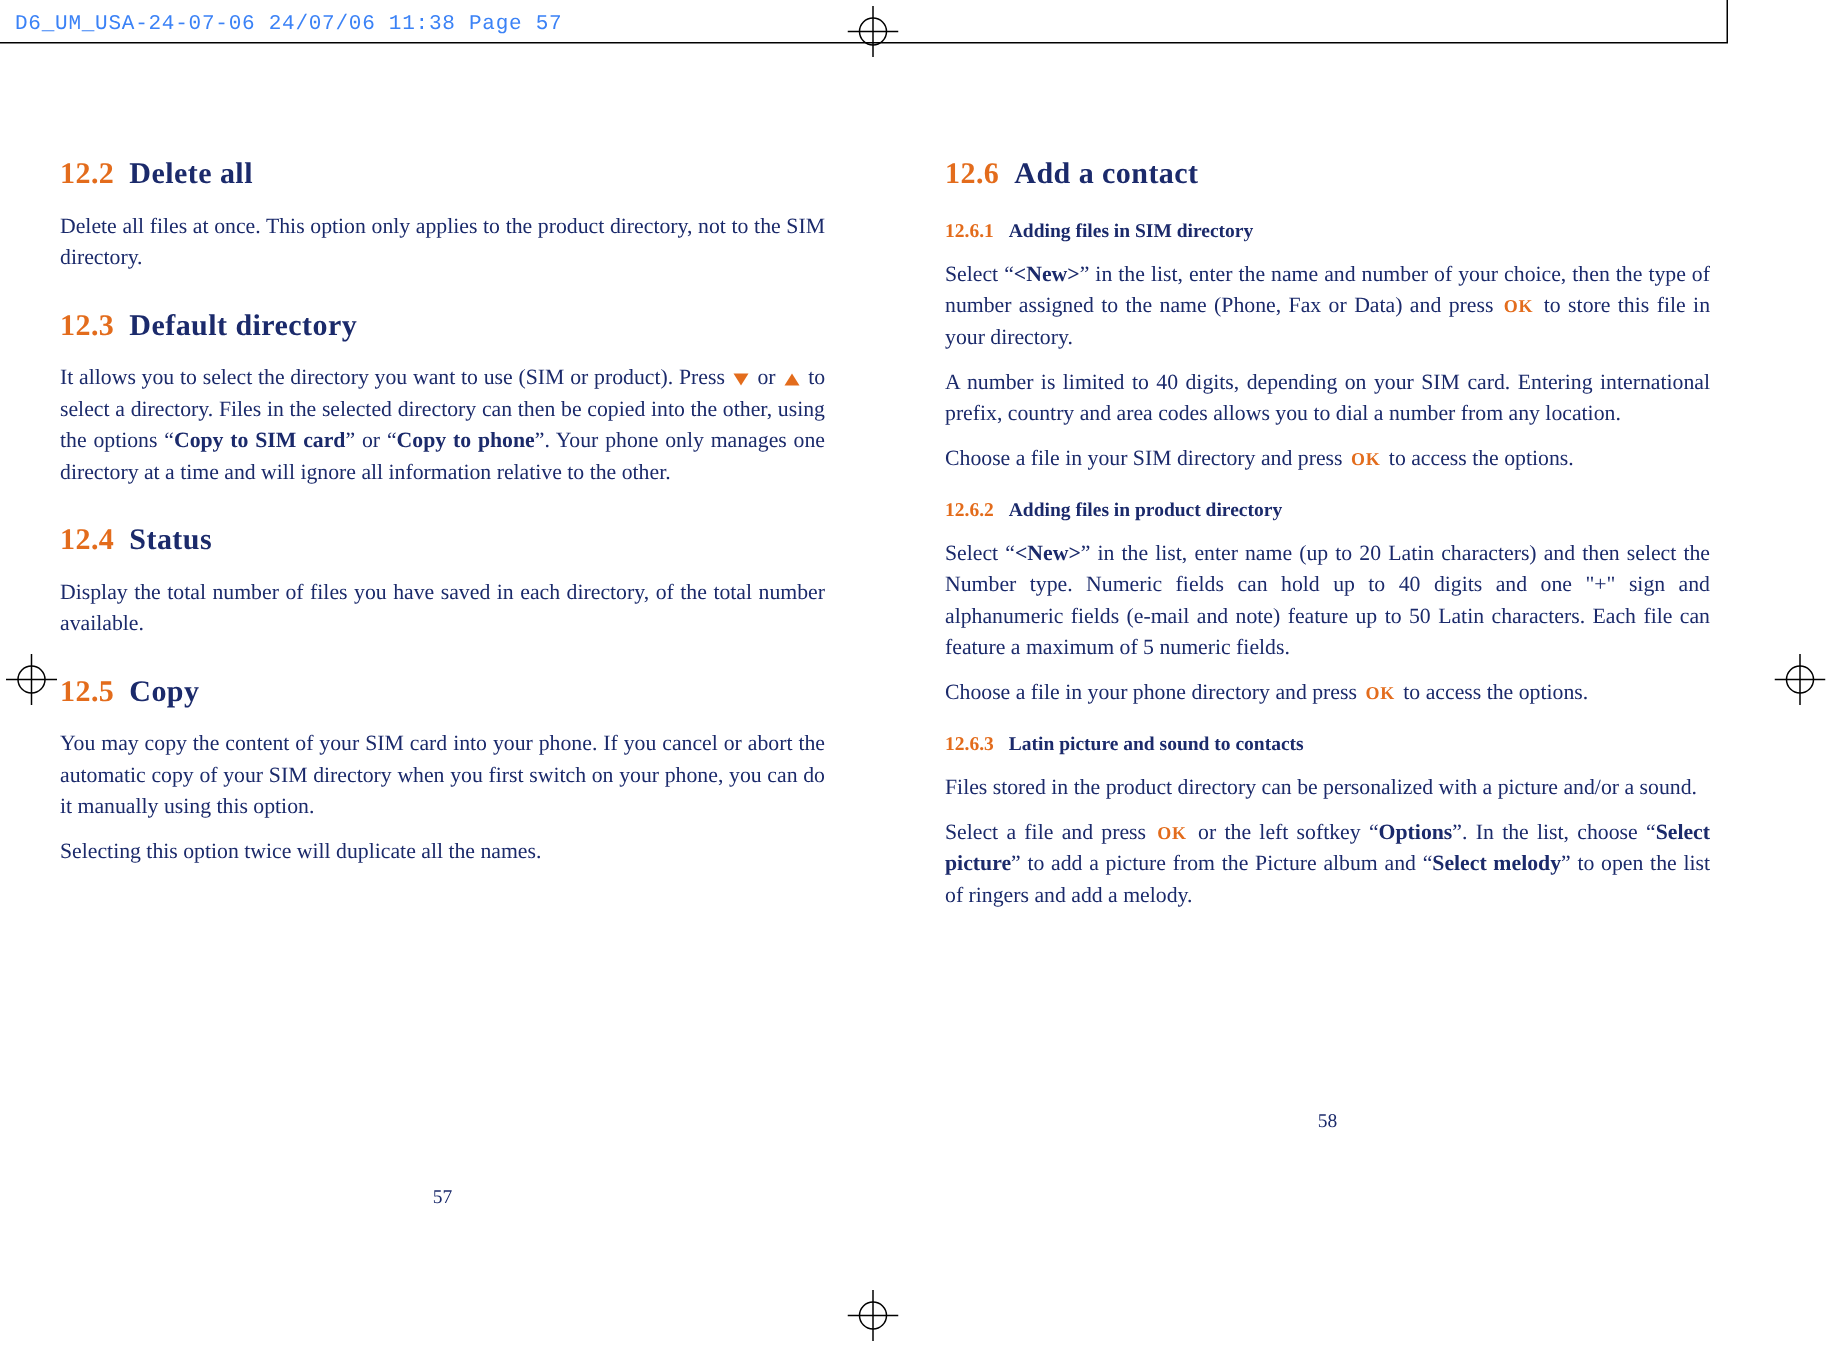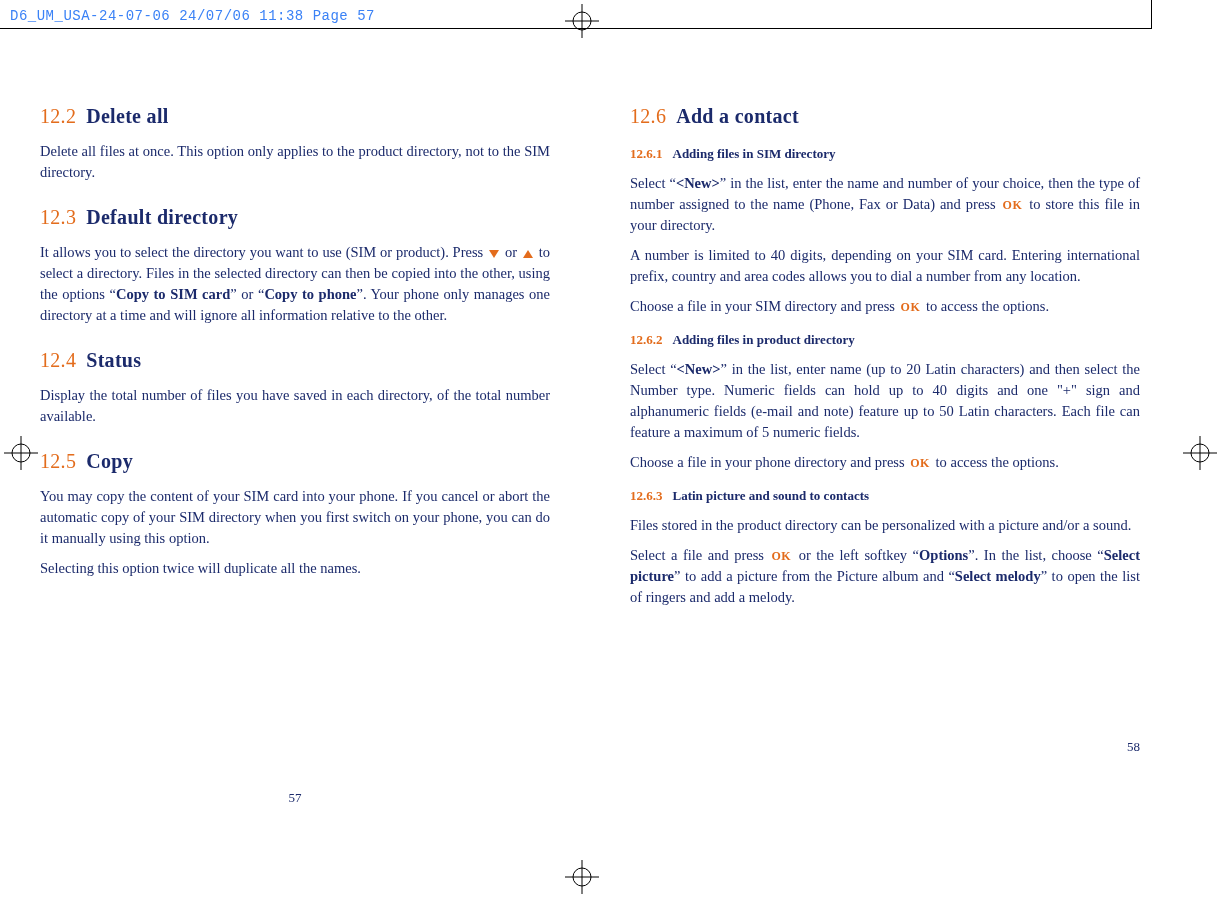--- a/index.html
+++ b/index.html
@@ -37,21 +37,21 @@
     font-size: 14.5px;
     line-height: 1.45;
   }
   h2 {
     font-size: 20px;
     font-weight: bold;
     color: #1b2a6b;
     margin: 20px 0 10px 0;
     letter-spacing: 0.3px;
   }
-  h2 .secnum { color: #e36c1c; margin-right: 10px; font-weight: normal; }
+  h2 .secnum { color: #e36c1c; margin-right: 10px; font-weight: bold; }
   h3 {
     font-size: 13px;
     font-weight: bold;
     color: #1b2a6b;
     margin: 14px 0 8px 0;
   }
   h3 .subnum { color: #e36c1c; margin-right: 10px; font-weight: bold; }
   p { margin: 9px 0; text-align: justify; color: #1b2a6b; }
   p b { font-weight: bold; }
   .ok {
@@ -76,21 +76,21 @@
     border-left: 5px solid transparent;
     border-right: 5px solid transparent;
     border-bottom: 8px solid #e36c1c;
   }
   .pagenum {
     text-align: center;
     font-size: 13px;
     color: #1b2a6b;
     margin-top: 210px;
   }
-  .page.right .pagenum { margin-top: 130px; text-align: right; }
+  .page.right .pagenum { margin-top: 130px; }
 </style>
 </head>
 <body>
 
 <div class="slug">D6_UM_USA-24-07-06  24/07/06  11:38  Page 57</div>
 <div class="hairline-top"></div>
 <div class="hairline-v"></div>
 
 <div class="mark mark-top">
     <svg width="34" height="34">

